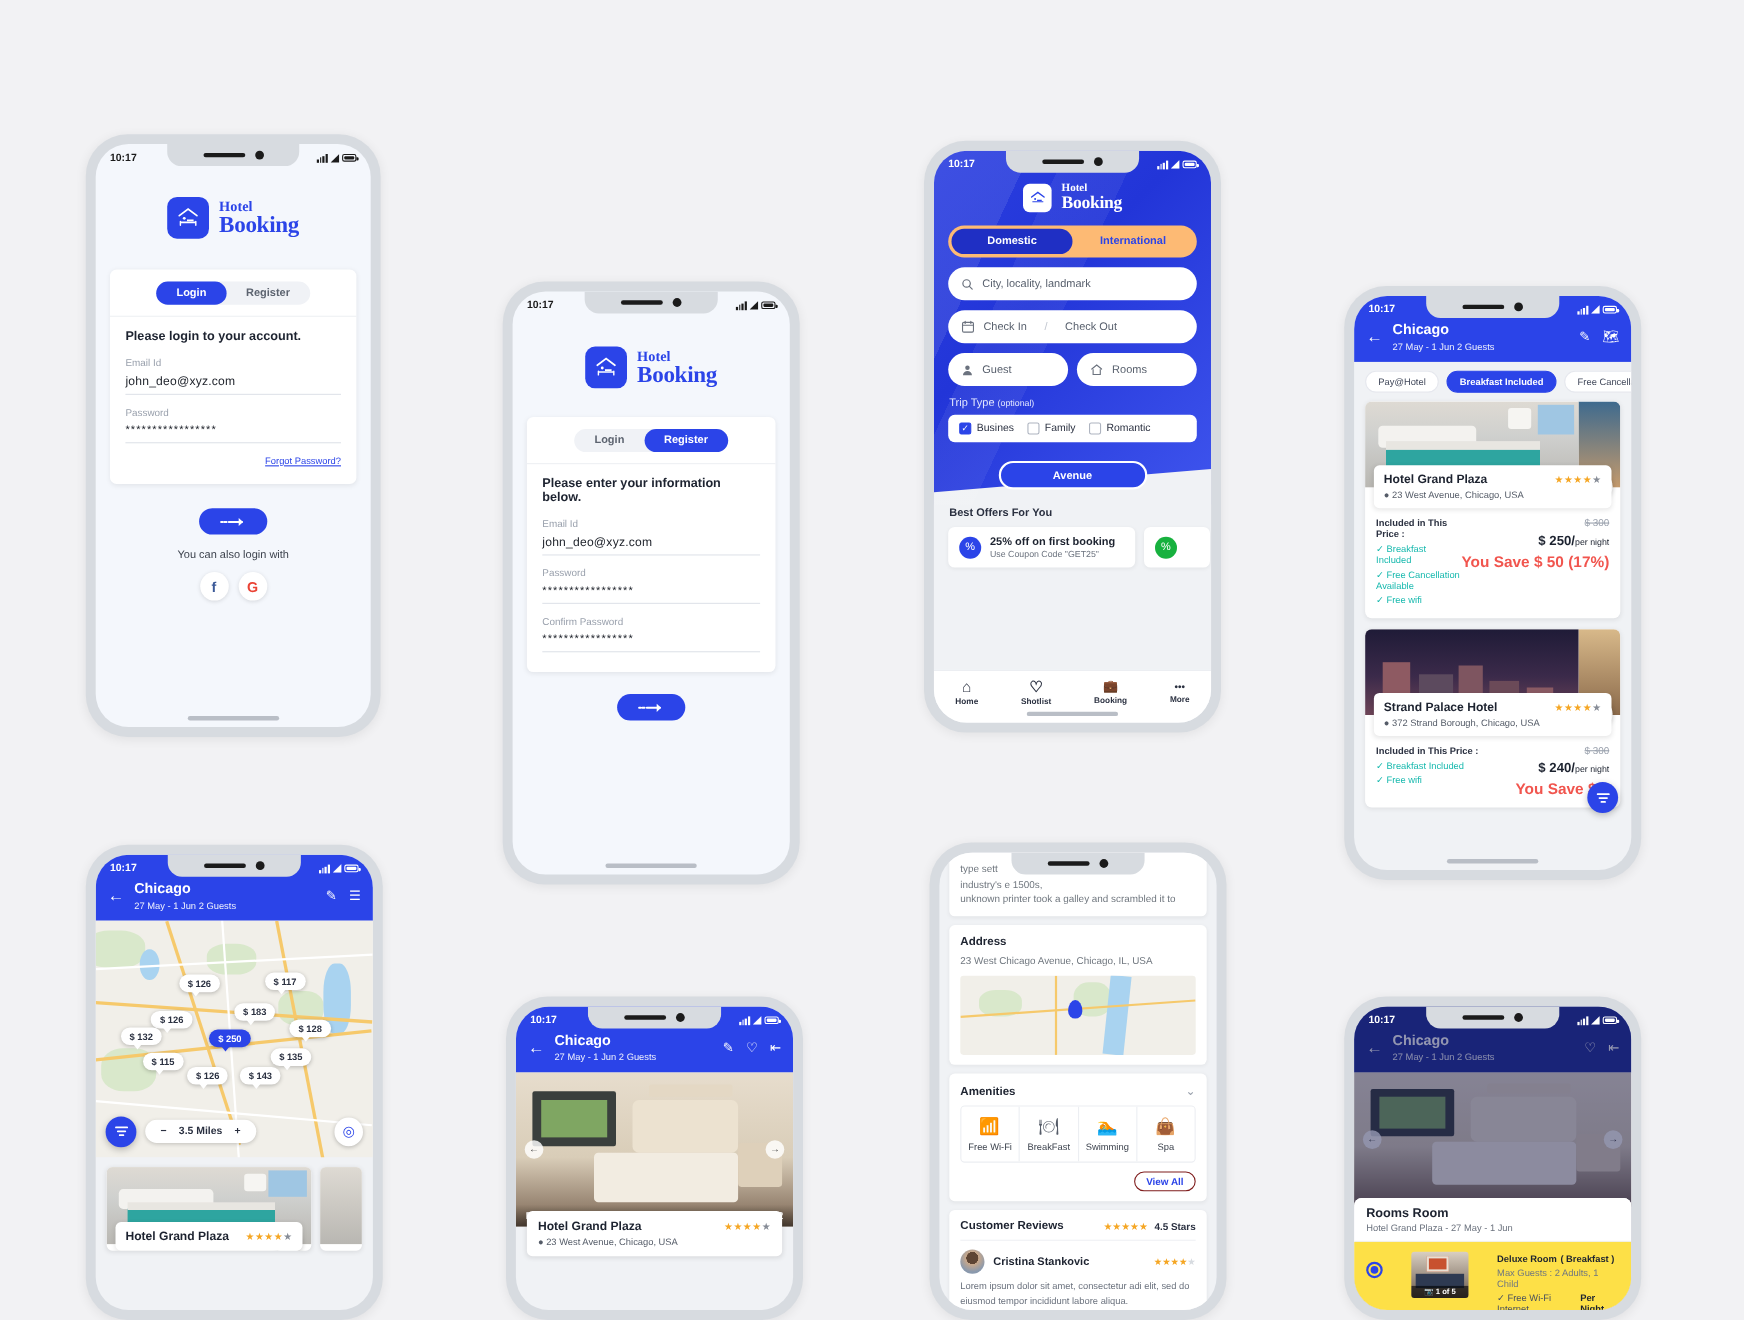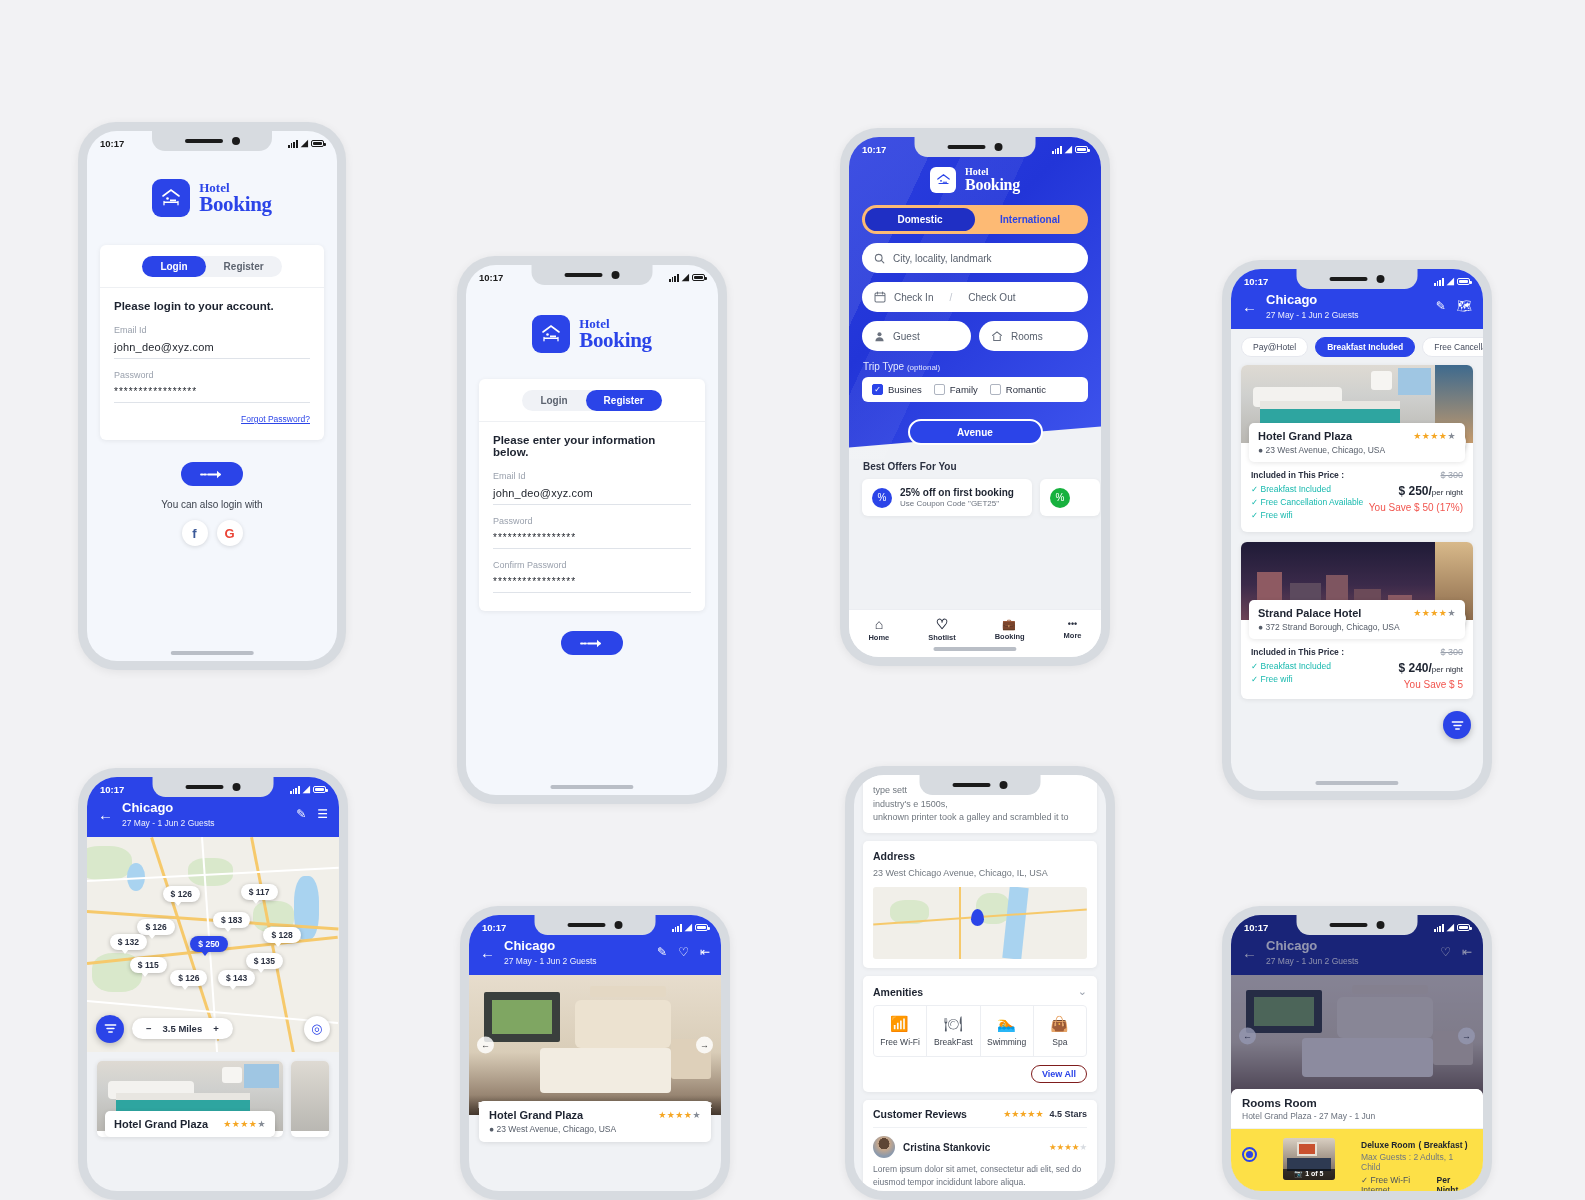--- a/index.html
+++ b/index.html
@@ -128,21 +128,21 @@
   .stars .off{color:#868c96;}
   .haddr{font-size:8.5px;color:#555c68;margin-top:3px;}
   .hprice{padding:8px 10px 9px;display:flex;}
   .hleft{flex:1;}
   .hlbl{font-size:8.5px;font-weight:700;color:#2a3040;margin-bottom:4px;}
   .feat{font-size:8.5px;color:#17b9ae;margin-bottom:3px;}
   .hright{text-align:right;}
   .oldp{font-size:9px;color:#9aa1ad;text-decoration:line-through;}
   .newp{font-size:12px;font-weight:700;color:#1d2330;margin-top:4px;}
   .newp small{font-size:8px;font-weight:400;}
-  .save{font-size:10px;color:#f1554e;margin-top:4px;}
+  .save{font-size:14px;color:#f1554e;margin-top:4px;font-weight:bold;}
   .fab{position:absolute;width:28px;height:28px;border-radius:50%;background:#2b44e8;color:#fff;display:flex;align-items:center;justify-content:center;box-shadow:0 2px 7px rgba(0,0,0,.25);font-size:12px;}
 
   
   .mapbg{position:relative;height:215px;background:#f1efe9;overflow:hidden;}
   .mapbg .green{position:absolute;background:#d9e8cb;border-radius:40%;}
   .mapbg .water{position:absolute;background:#a9d3f0;}
   .mapbg .road{position:absolute;background:#f6c96b;height:2.5px;transform-origin:left;}
   .mapbg .road.w{background:#fff;height:1.6px;}
   .pin{position:absolute;background:#fff;border-radius:11px;padding:3px 8px;font-size:8.5px;font-weight:600;color:#2a3040;box-shadow:0 1px 4px rgba(0,0,0,.25);white-space:nowrap;}
   .pin::after{content:'';position:absolute;bottom:-4px;left:11px;border-left:4px solid transparent;border-right:4px solid transparent;border-top:5px solid #fff;}
@@ -158,21 +158,21 @@
   .navarr{position:absolute;top:50%;transform:translateY(-50%);width:17px;height:17px;border-radius:50%;background:rgba(255,255,255,.82);display:flex;align-items:center;justify-content:center;font-size:9px;color:#444;}
   .sect{background:#fff;margin:0 9px 8px;border-radius:5px;padding:9px 10px;box-shadow:0 1px 4px rgba(0,0,0,.06);}
   .sect h4{font-size:10.5px;color:#1d2330;margin-bottom:5px;}
   .sect p{font-size:9px;color:#70777f;line-height:1.5;}
   .minimap{height:72px;border-radius:3px;margin-top:7px;position:relative;background:#f1efe9;overflow:hidden;}
   .amen-grid{display:flex;border:1px solid #eceef2;border-radius:4px;overflow:hidden;margin-top:7px;}
   .amen{flex:1;text-align:center;padding:9px 2px;border-right:1px solid #eceef2;font-size:8.5px;color:#3c424d;}
   .amen:last-child{border-right:none;}
   .amen .ai{font-size:15px;display:block;margin-bottom:4px;color:#555c68;}
   .viewall{margin:8px 0 0 auto;width:56px;text-align:center;border:1px solid #7f1d1d;color:#2b44e8;border-radius:11px;font-size:9px;font-weight:700;padding:3px 0;}
-  .revhead{display:flex;align-items:center;justify-content:space-between;padding-bottom:7px;border-bottom:1px solid #eff1f4;}
+  .revhead{display:flex;align-items:flex-end;justify-content:space-between;padding-bottom:7px;border-bottom:1px solid #eff1f4;}
   .review{padding:8px 0 6px;border-bottom:1px solid #eff1f4;}
   .revtop{display:flex;align-items:center;gap:8px;}
   .avt{width:22px;height:22px;border-radius:50%;background:#c8cdd6;flex:none;overflow:hidden;}
   .revname{font-size:10px;font-weight:600;color:#1d2330;}
   .revstars{margin-left:auto;font-size:8.5px;color:#f5a623;}
   .revtxt{font-size:8.5px;color:#6b727e;line-height:1.55;margin-top:5px;}
 
   
   .selbar{background:#fff;padding:8px 11px 7px;border-bottom:1px solid #eff1f4;}
   .selbar .s1{font-size:11.5px;font-weight:700;color:#1d2330;}

